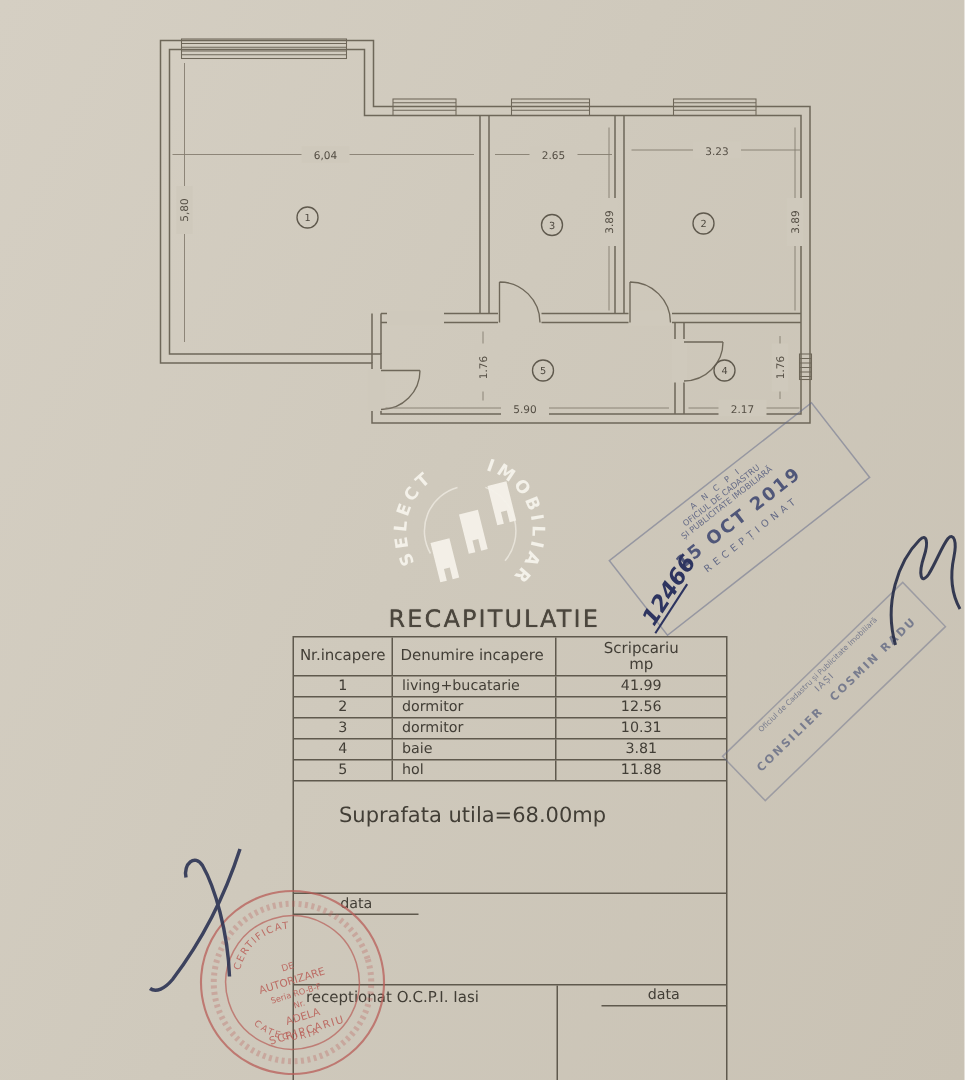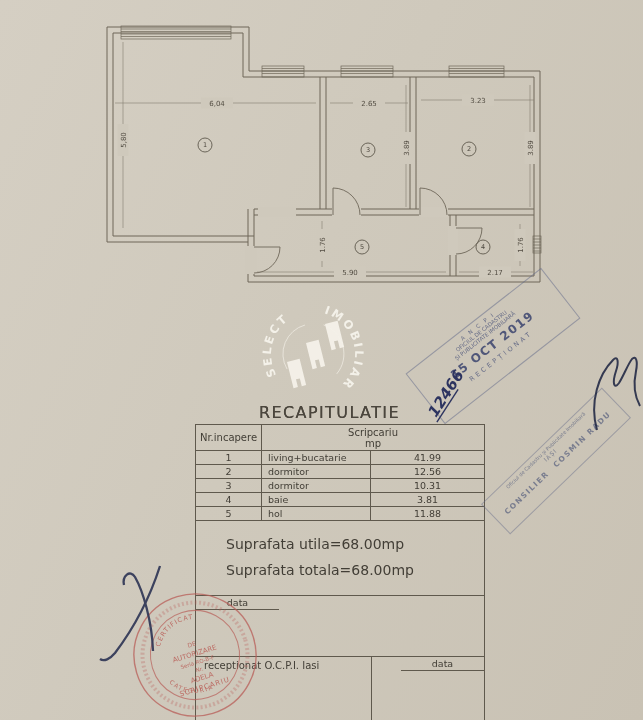--- a/index.html
+++ b/index.html
@@ -168,20 +168,21 @@
     <text font-size="11.5" font-weight="bold" letter-spacing="2.5" fill="rgba(248,245,238,0.95)">
       <textPath href="#wm-arc-right">IMOBILIARE</textPath>
     </text>
   </svg>
 
   <div class="recap-title">RECAPITULATIE</div>
 
   <div class="tbl">
     <div class="hdr">
       <div class="c1">Nr.incapere</div>
+      <div class="c2">Denumire incapere</div>
       <div class="c3">
         <div>Scripcariu</div>
         <div>mp</div>
       </div>
     </div>
     <div class="row">
       <div class="c1">1</div>
       <div class="c2">living+bucatarie</div>
       <div class="c3">41.99</div>
     </div>
@@ -200,21 +201,20 @@
       <div class="c2">baie</div>
       <div class="c3">3.81</div>
     </div>
     <div class="row">
       <div class="c1">5</div>
       <div class="c2">hol</div>
       <div class="c3">11.88</div>
     </div>
     <div class="summary">
       <div class="l1">Suprafata utila=68.00mp</div>
-      <div class="l2">Suprafata totala=68.00mp</div>
     </div>
     <div class="sig">
       <div class="sig-right">
         <div class="data-cell">data</div>
       </div>
     </div>
     <div class="sig last">
       <div class="sig-left">receptionat O.C.P.I. Iasi</div>
       <div class="sig-right">
         <div class="data-cell">data</div>

